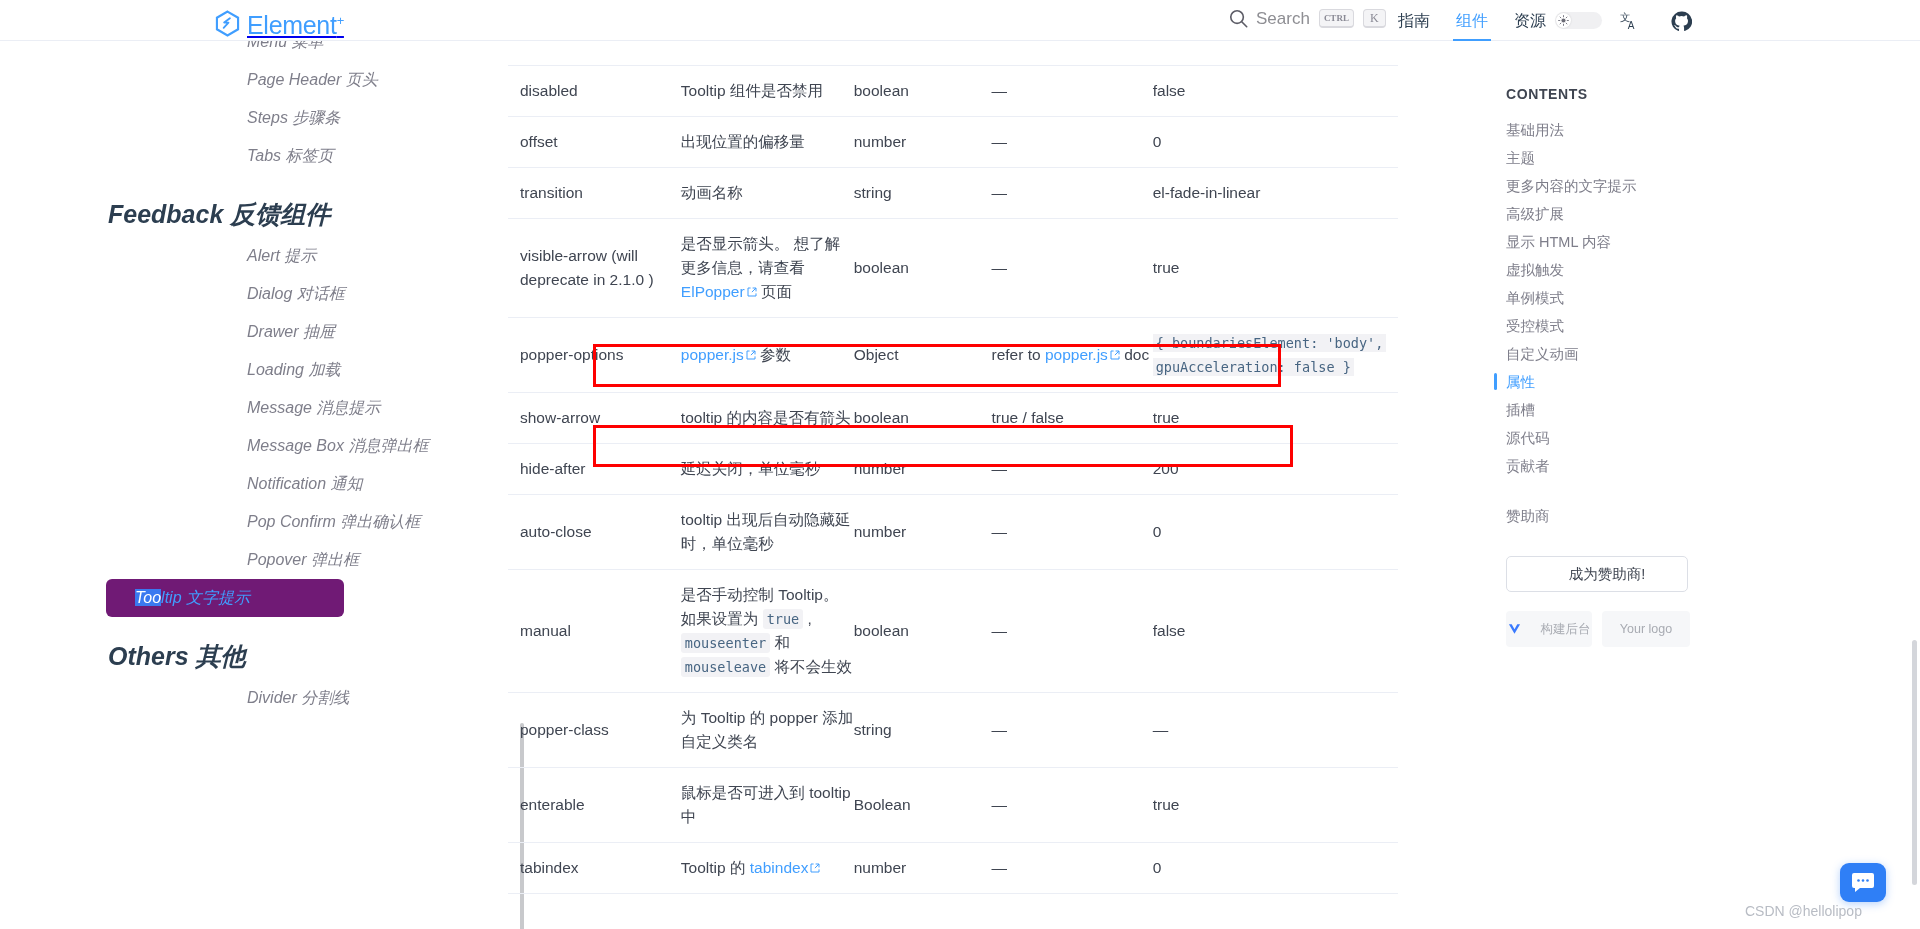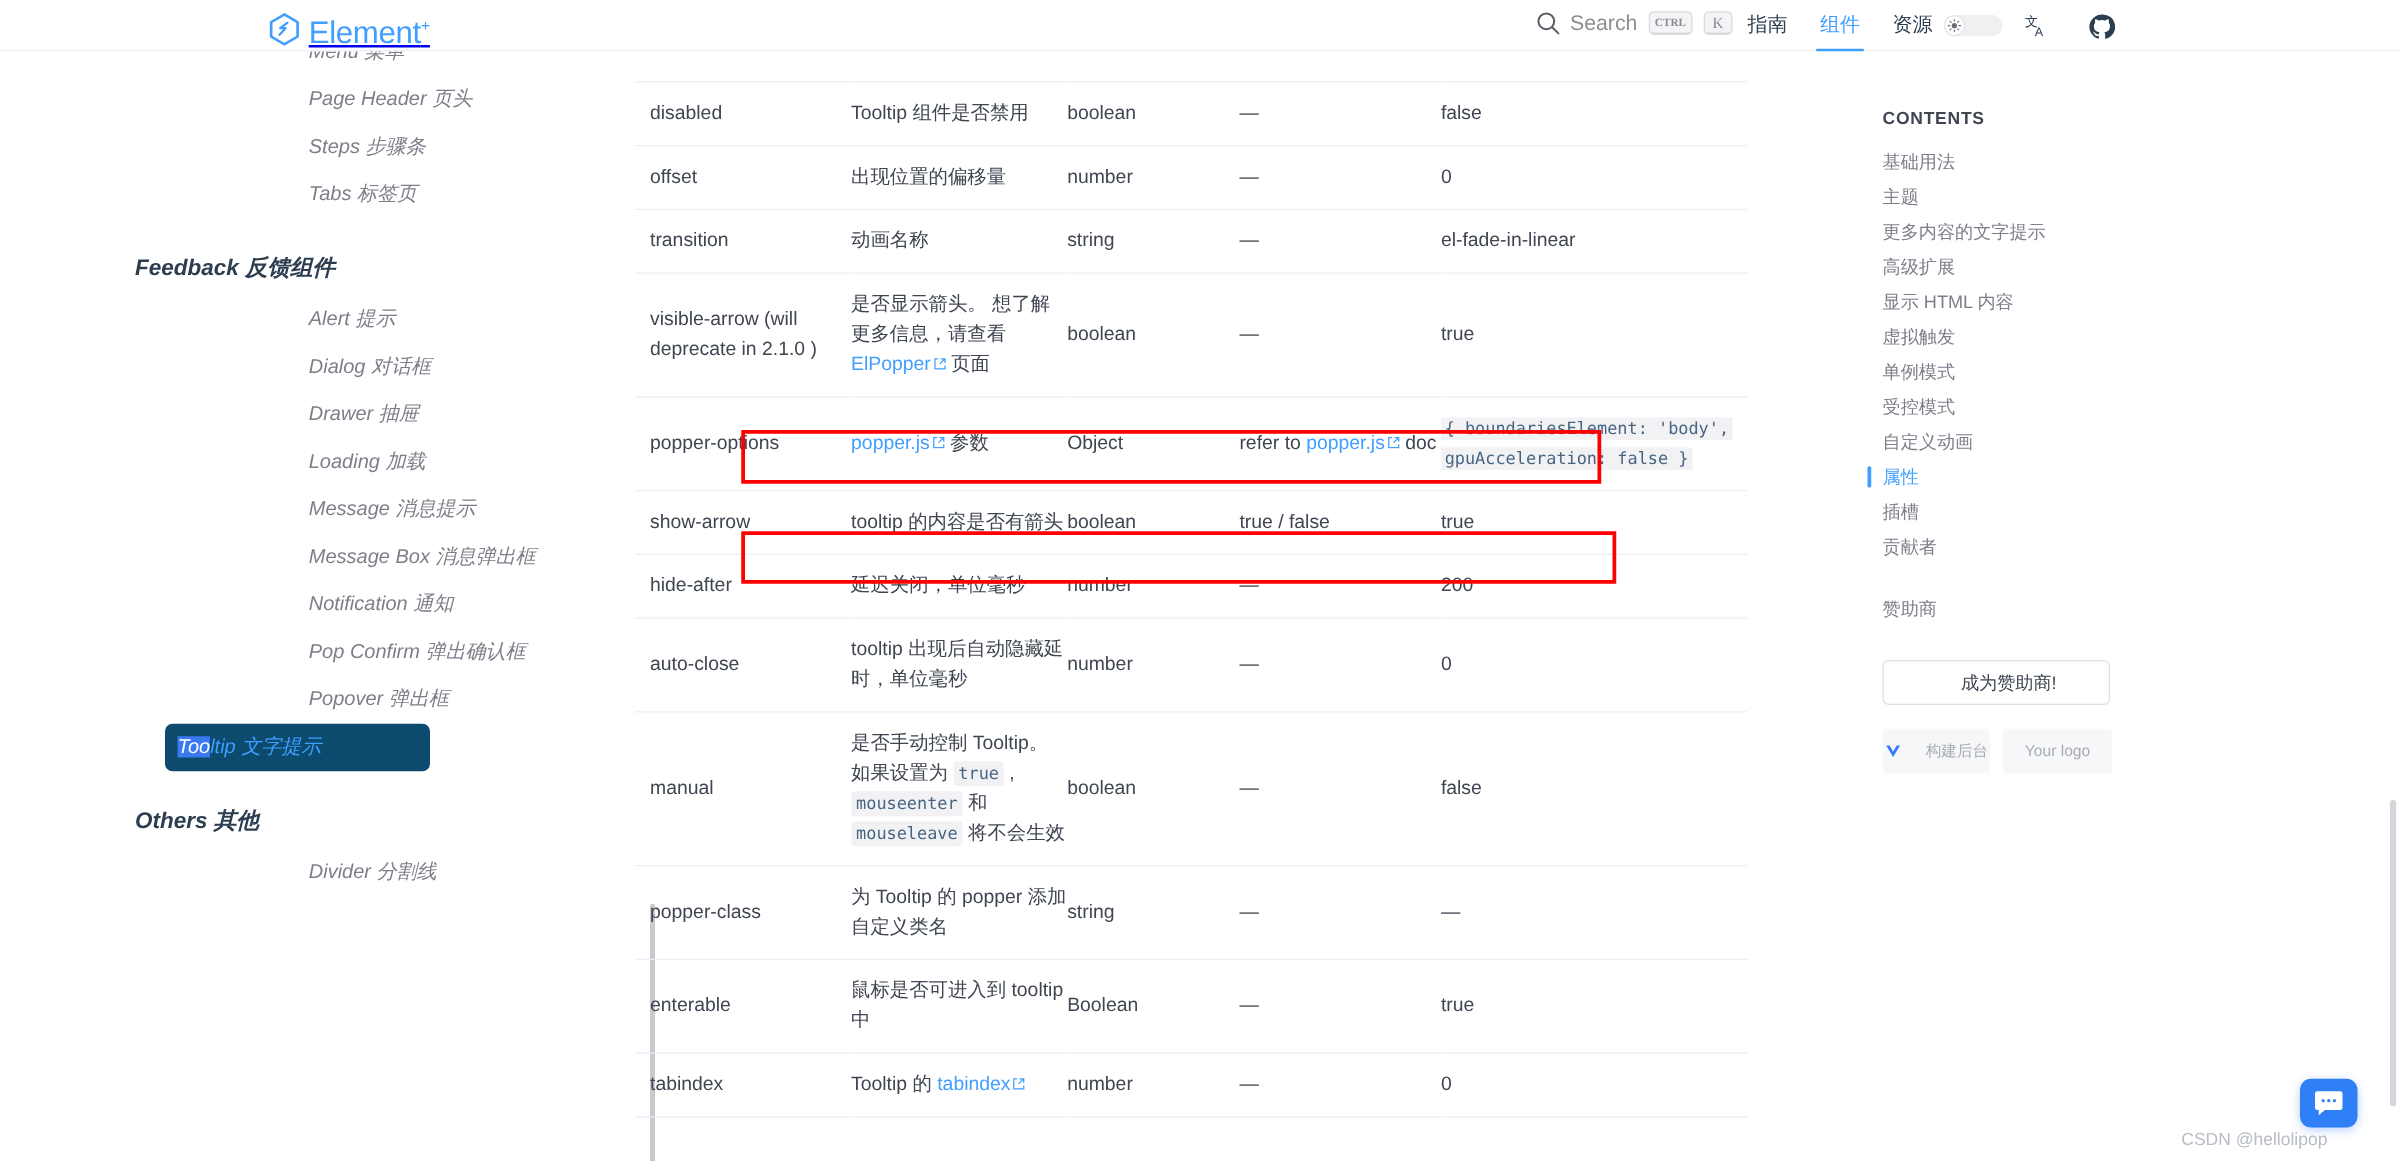--- a/index.html
+++ b/index.html
@@ -66,26 +66,26 @@
   .sidebar {
     position: absolute; left: 16px; top: 41px; width: 508px; height: 888px;
     background: #ffffff; overflow: hidden; font-style: italic;
   }
   .sb-inner { position: absolute; left: 0; top: -18px; width: 508px; }
   .sb-link {
     display: block; font-size: 16px; color: #7e7e8a; text-decoration: none;
     padding: 9px 0 9px 231px; line-height: 20px;
   }
   .sb-group {
-    font-size: 18px; font-weight: 700; color: #2c3e50;
+    font-size: 25px; font-weight: 700; color: #2c3e50;
     padding: 26px 0 10px 92px; line-height: 26px;
   }
   .sb-link.active {
-    background: #0c4a6e; color: #409eff; border-radius: 6px;
-    margin: 0 180px 0 116px; padding: 9px 0 9px 10px; font-weight: 400;
+    background: #701a75; color: #409eff; border-radius: 6px;
+    margin: 0 180px 0 90px; padding: 9px 0 9px 29px; font-weight: 400;
   }
   .sel { background: #3a79f0; color: #ffffff; }
 
   .sb-scrollbar {
     position: absolute; left: 504px; top: 682px; width: 4px; height: 216px;
     background: #c8c9cc; border-radius: 2px;
   }
 
   
   .main {
@@ -384,20 +384,21 @@
     <a class="toc-link" href="#">主题</a>
     <a class="toc-link" href="#">更多内容的文字提示</a>
     <a class="toc-link" href="#">高级扩展</a>
     <a class="toc-link" href="#">显示 HTML 内容</a>
     <a class="toc-link" href="#">虚拟触发</a>
     <a class="toc-link" href="#">单例模式</a>
     <a class="toc-link" href="#">受控模式</a>
     <a class="toc-link" href="#">自定义动画</a>
     <a class="toc-link active" href="#">属性</a>
     <a class="toc-link" href="#">插槽</a>
+    <a class="toc-link" href="#">源代码</a>
     <a class="toc-link" href="#">贡献者</a>
     <div class="toc-sponsor-gap"></div>
     <a class="toc-link" href="#">赞助商</a>
     <button class="sponsor-btn">成为赞助商!</button>
     <div class="sponsor-row">
       <div class="sponsor-card">
         <svg class="vlogo" viewBox="0 0 14 12">
           <path d="M1 1 L7 11 L13 1 L10 1 L7 6.4 L4 1 Z" fill="#3a7afe"></path>
         </svg>
         <span>构建后台</span>

